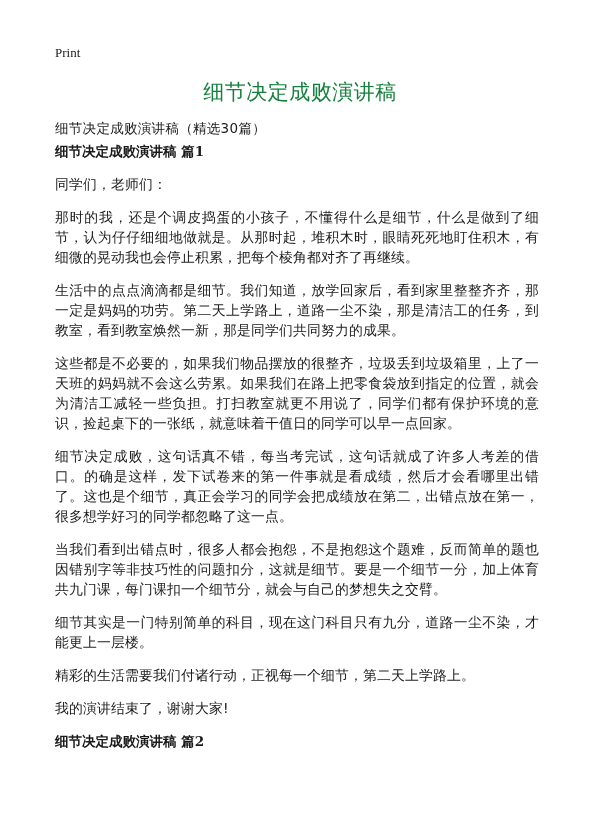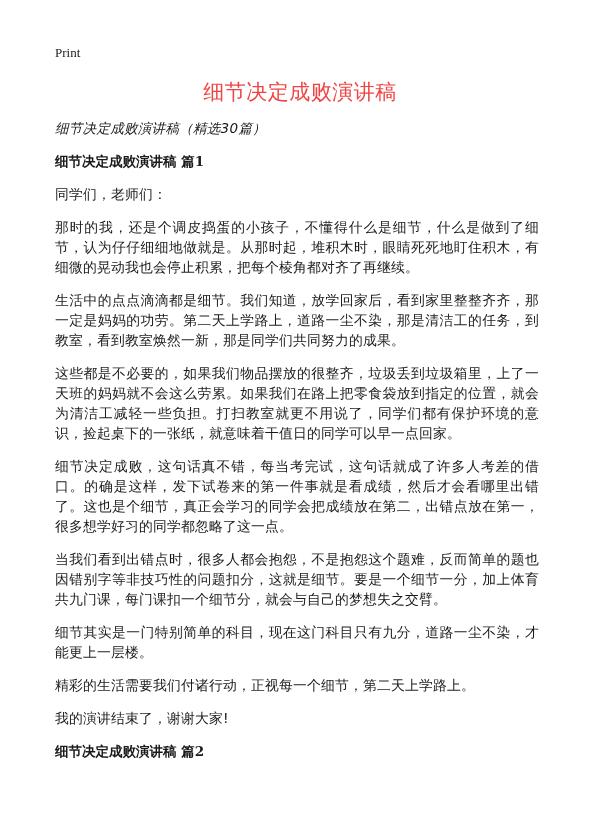--- a/index.html
+++ b/index.html
@@ -1,23 +1,23 @@
 <!DOCTYPE html>
 <html><head>
 <meta charset="utf-8">
 <style>
   html, body { margin: 0; padding: 0; background: #ffffff; }
   body { width: 600px; height: 828px; overflow: hidden; position: relative;
          font-family: "DejaVu Sans", "Liberation Sans", sans-serif; color: #1a1a1a; }
   .print { position: absolute; left: 55px; top: 45px; font-family: "Liberation Serif", "DejaVu Serif", serif;
            font-size: 13px; color: #222; text-align: center; }
   .title { position: absolute; left: 0; width: 600px; top: 78px; text-align: center;
-           font-size: 21px; color: #ef4444; letter-spacing: 0.5px; }
+           font-size: 21px; color: #15803d; letter-spacing: 0.5px; }
   .content { position: absolute; left: 55px; top: 118px; width: 500px; }
-  .subtitle { font-size: 13.5px; line-height: 20px; margin: 0 0 13px 0; letter-spacing: 0.3px; font-style: italic; }
+  .subtitle { font-size: 13.5px; line-height: 20px; margin: 0 0 3px 0; letter-spacing: 0.3px; }
   .section-heading { font-size: 13.5px; font-weight: bold; line-height: 20px; margin: 0 0 13px 0;
                      font-family: "DejaVu Serif", "Liberation Serif", serif; }
   p.para { font-size: 13.8px; line-height: 20px; margin: 0 16px 13px 0; letter-spacing: 0.2px;
            text-align: justify; word-break: break-all; }
 </style>
 </head>
 <body>
 
 <div class="print">Print</div>
 <div class="title">细节决定成败演讲稿</div>

